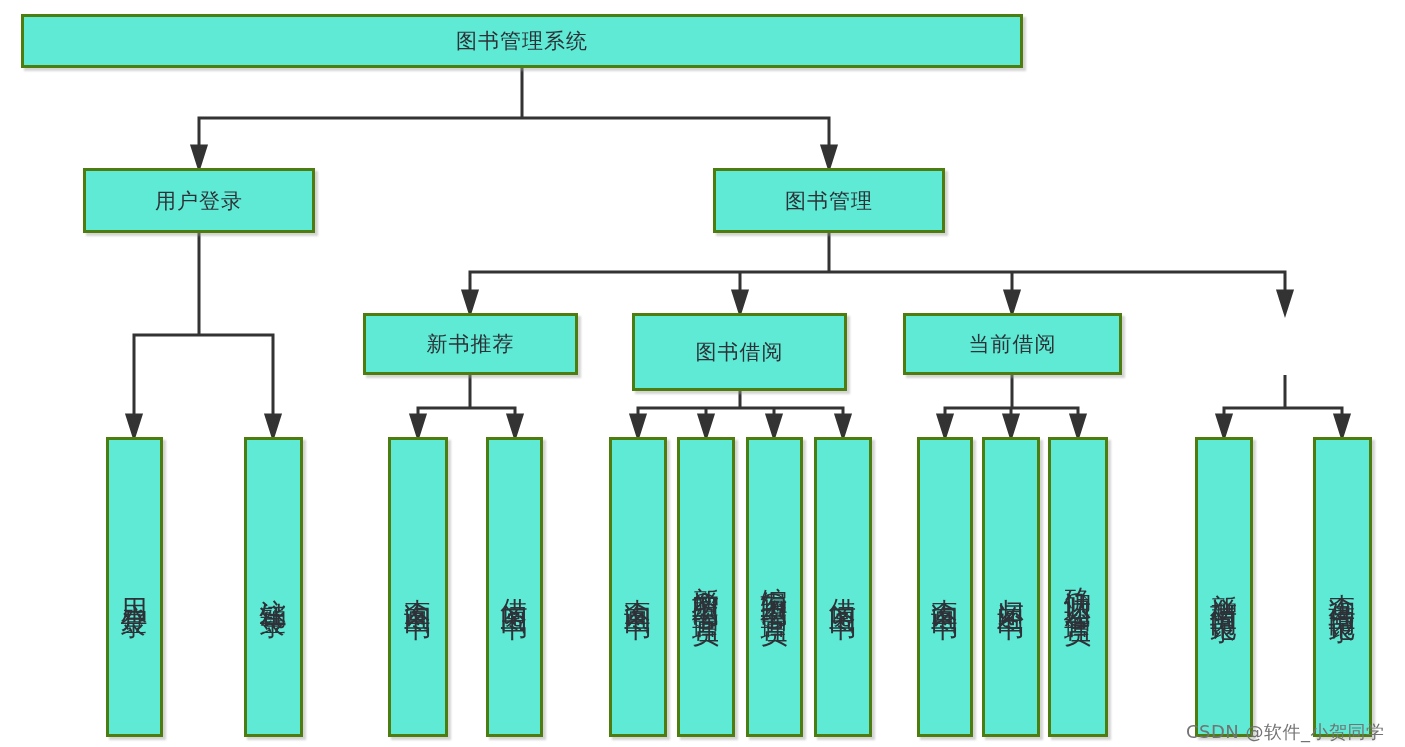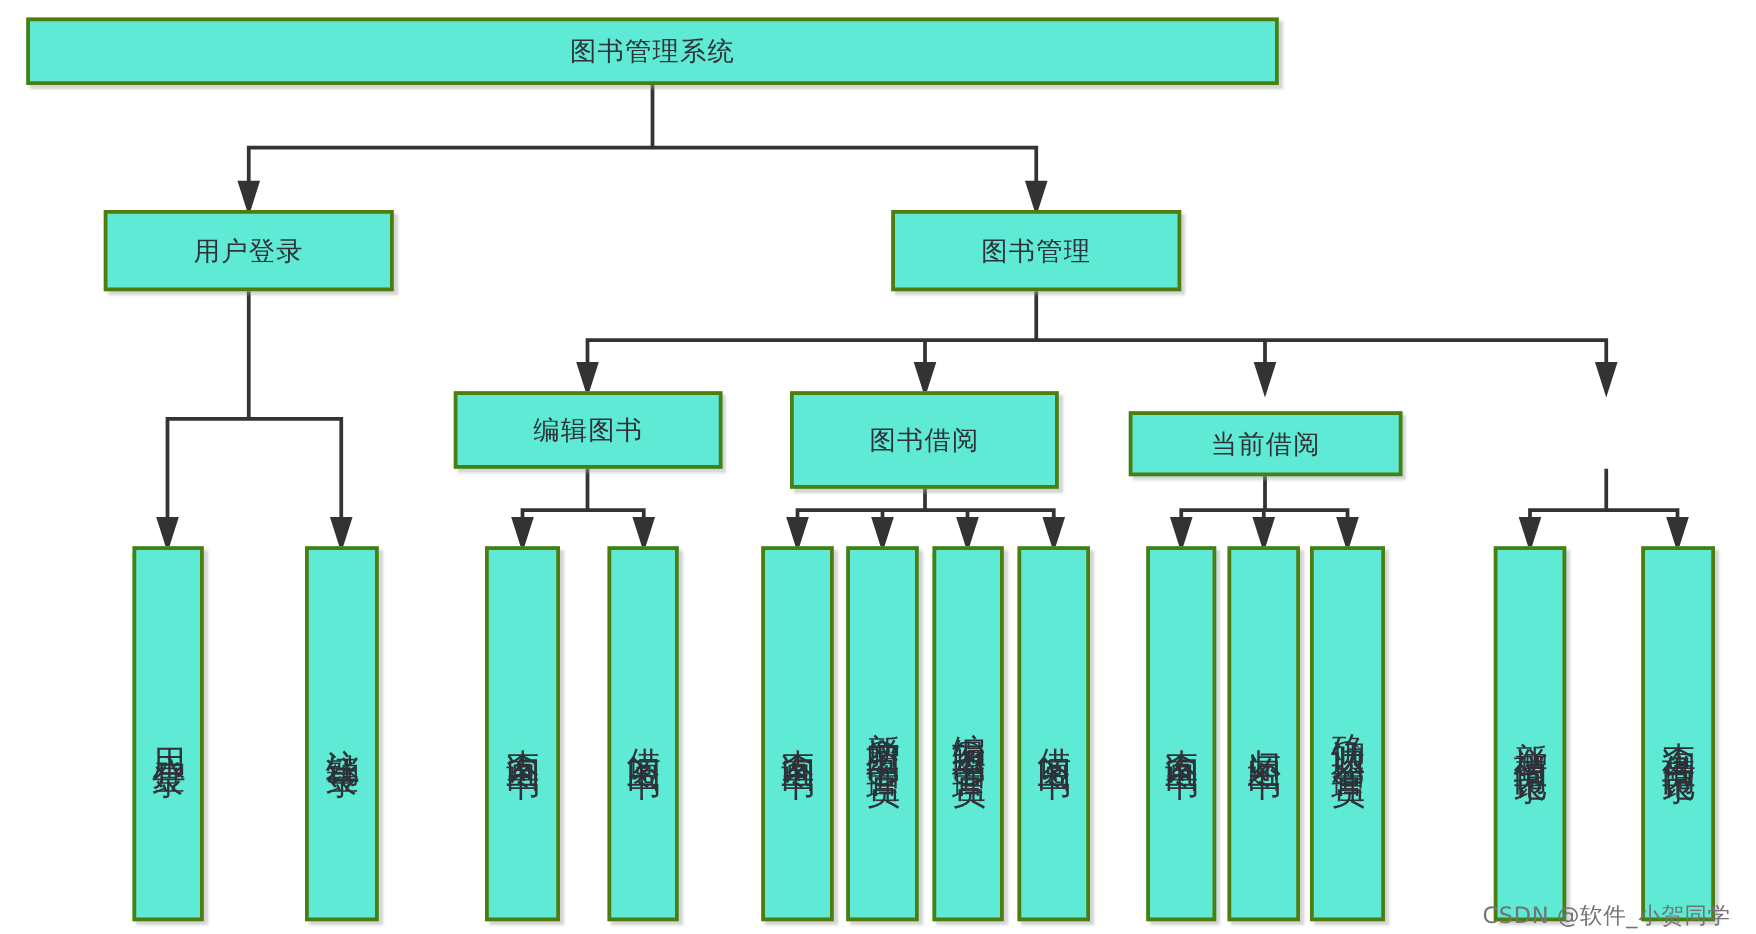--- a/index.html
+++ b/index.html
@@ -87,23 +87,23 @@
       <polygon points="1217,415 1231,415 1224,437"></polygon>
       <polygon points="1335,415 1349,415 1342,437"></polygon>
     </g>
   </svg>
 
   <div class="node hnode" style="left:21px;top:14px;width:1002px;height:54px;">图书管理系统</div>
 
   <div class="node hnode" style="left:83px;top:168px;width:232px;height:65px;">用户登录</div>
   <div class="node hnode" style="left:713px;top:168px;width:232px;height:65px;">图书管理</div>
 
-  <div class="node hnode" style="left:363px;top:313px;width:215px;height:62px;">编辑图书</div>
+  <div class="node hnode" style="left:363px;top:313px;width:215px;height:62px;">新书推荐</div>
   <div class="node hnode" style="left:632px;top:313px;width:215px;height:78px;">图书借阅</div>
-  <div class="node hnode" style="left:903px;top:313px;width:219px;height:52px;margin-top:16px;">当前借阅</div>
+  <div class="node hnode" style="left:903px;top:313px;width:219px;height:62px;">当前借阅</div>
 
   <div class="node vnode" style="left:106px;top:437px;width:57px;height:300px;">用户登录</div>
   <div class="node vnode" style="left:244px;top:437px;width:59px;height:300px;">注销登录</div>
 
   <div class="node vnode" style="left:388px;top:437px;width:60px;height:300px;">查询图书</div>
   <div class="node vnode" style="left:486px;top:437px;width:57px;height:300px;">借阅图书</div>
 
   <div class="node vnode" style="left:609px;top:437px;width:58px;height:300px;">查询图书</div>
   <div class="node vnode" style="left:677px;top:437px;width:58px;height:300px;">新增图书（管理员）</div>
   <div class="node vnode" style="left:746px;top:437px;width:57px;height:300px;">编辑图书（管理员）</div>

